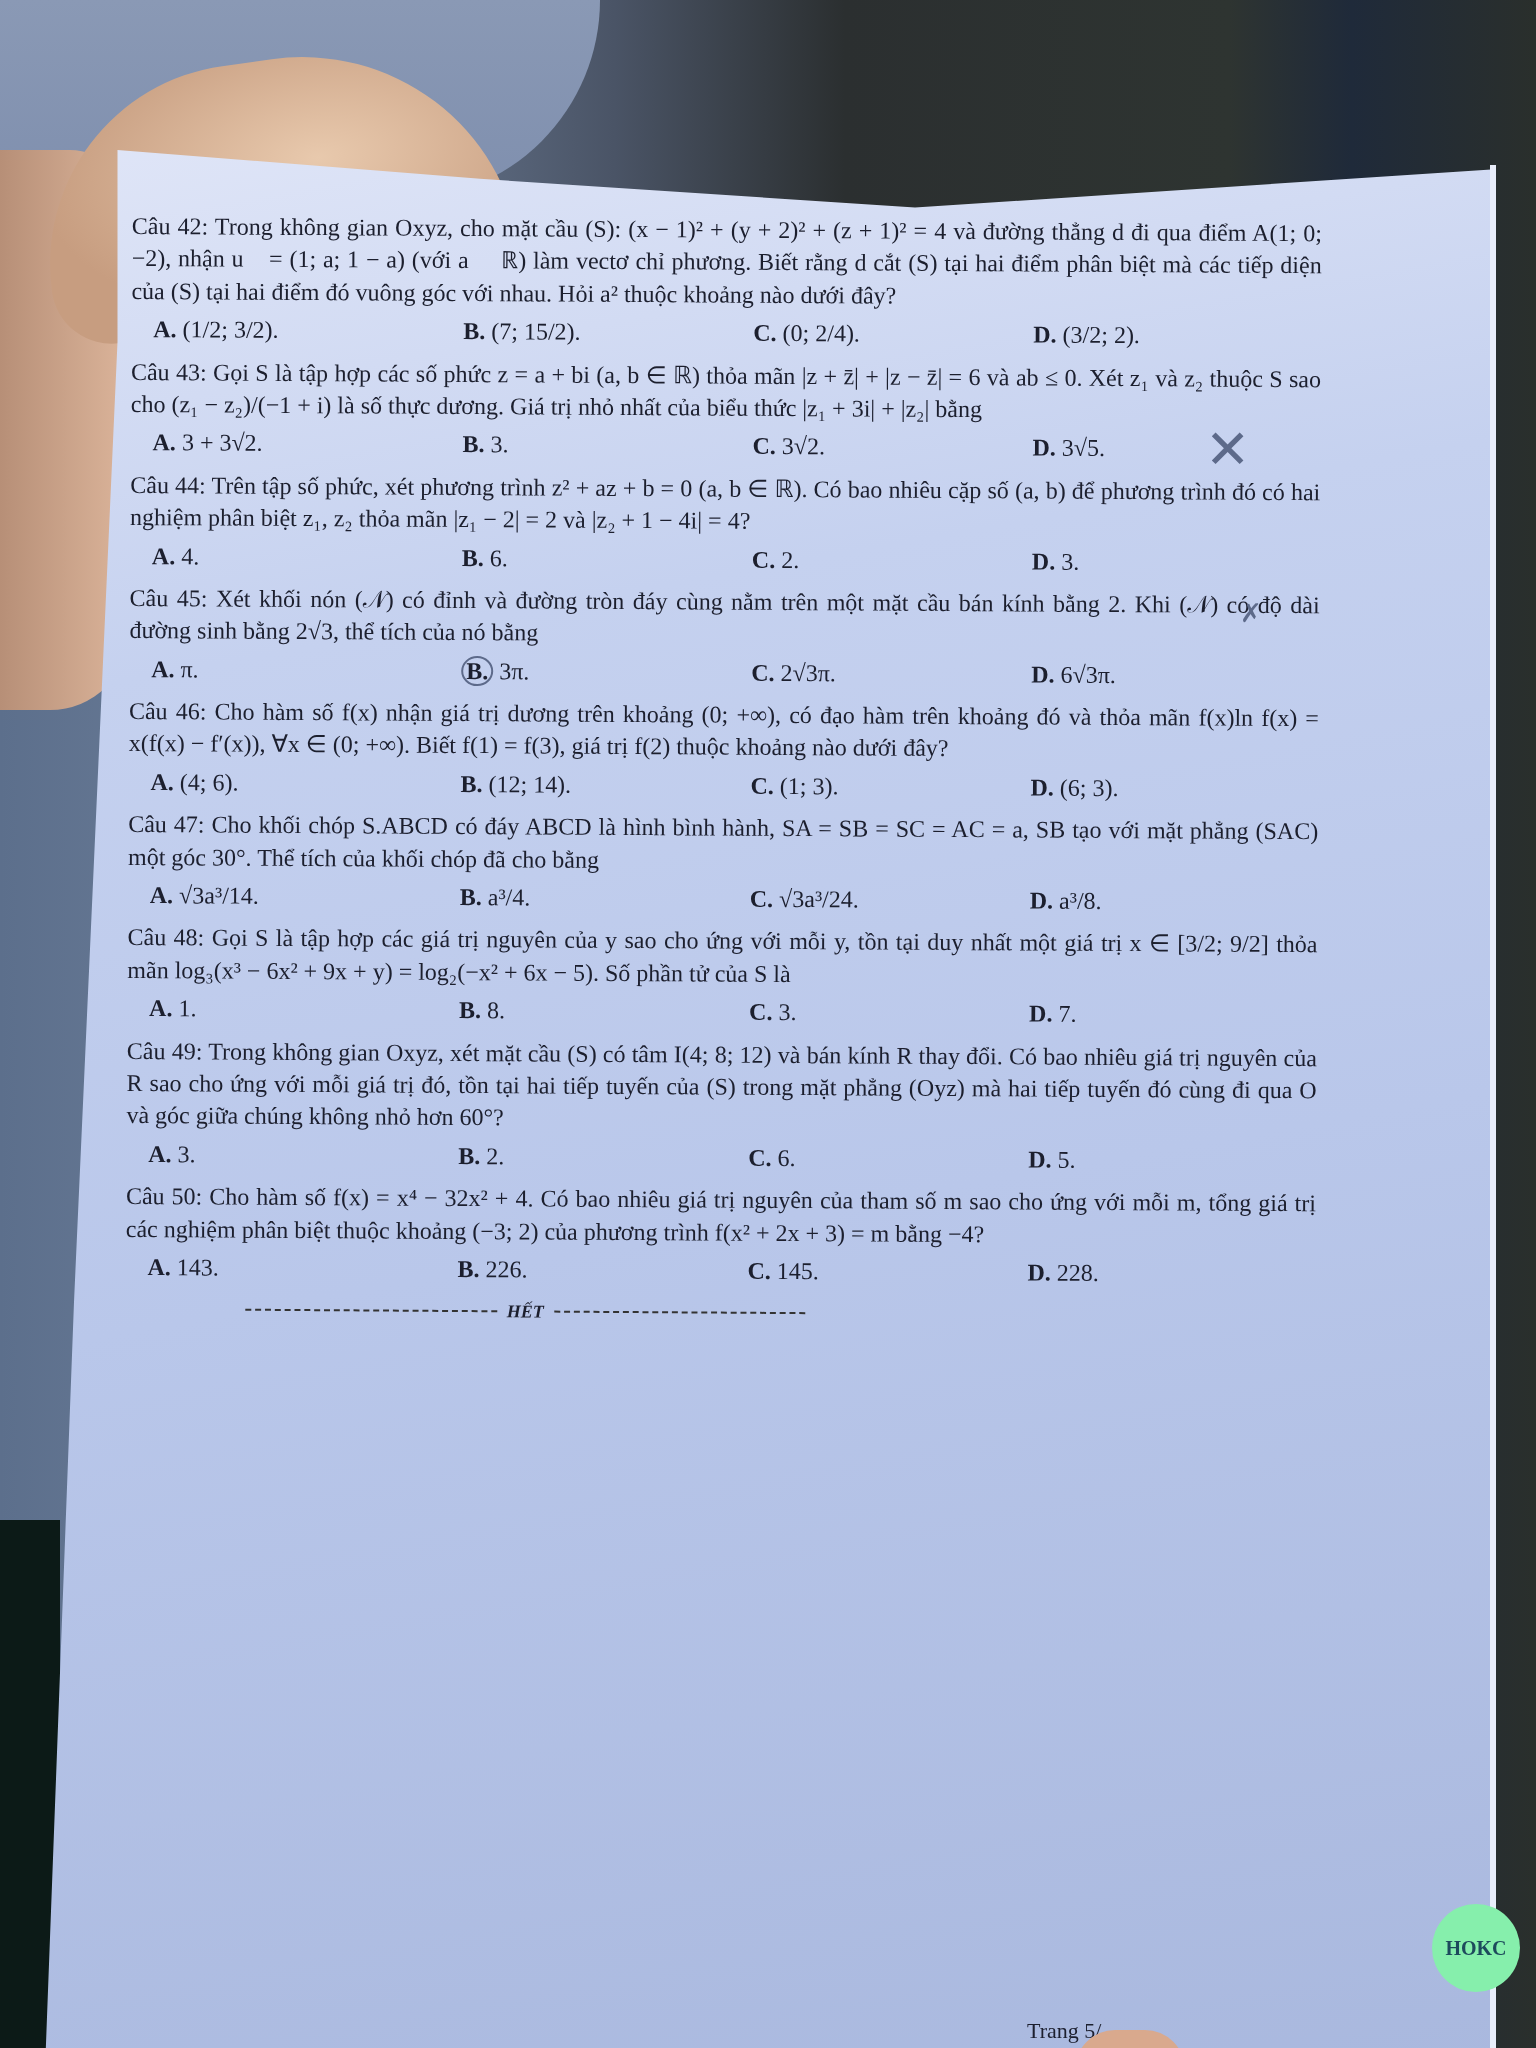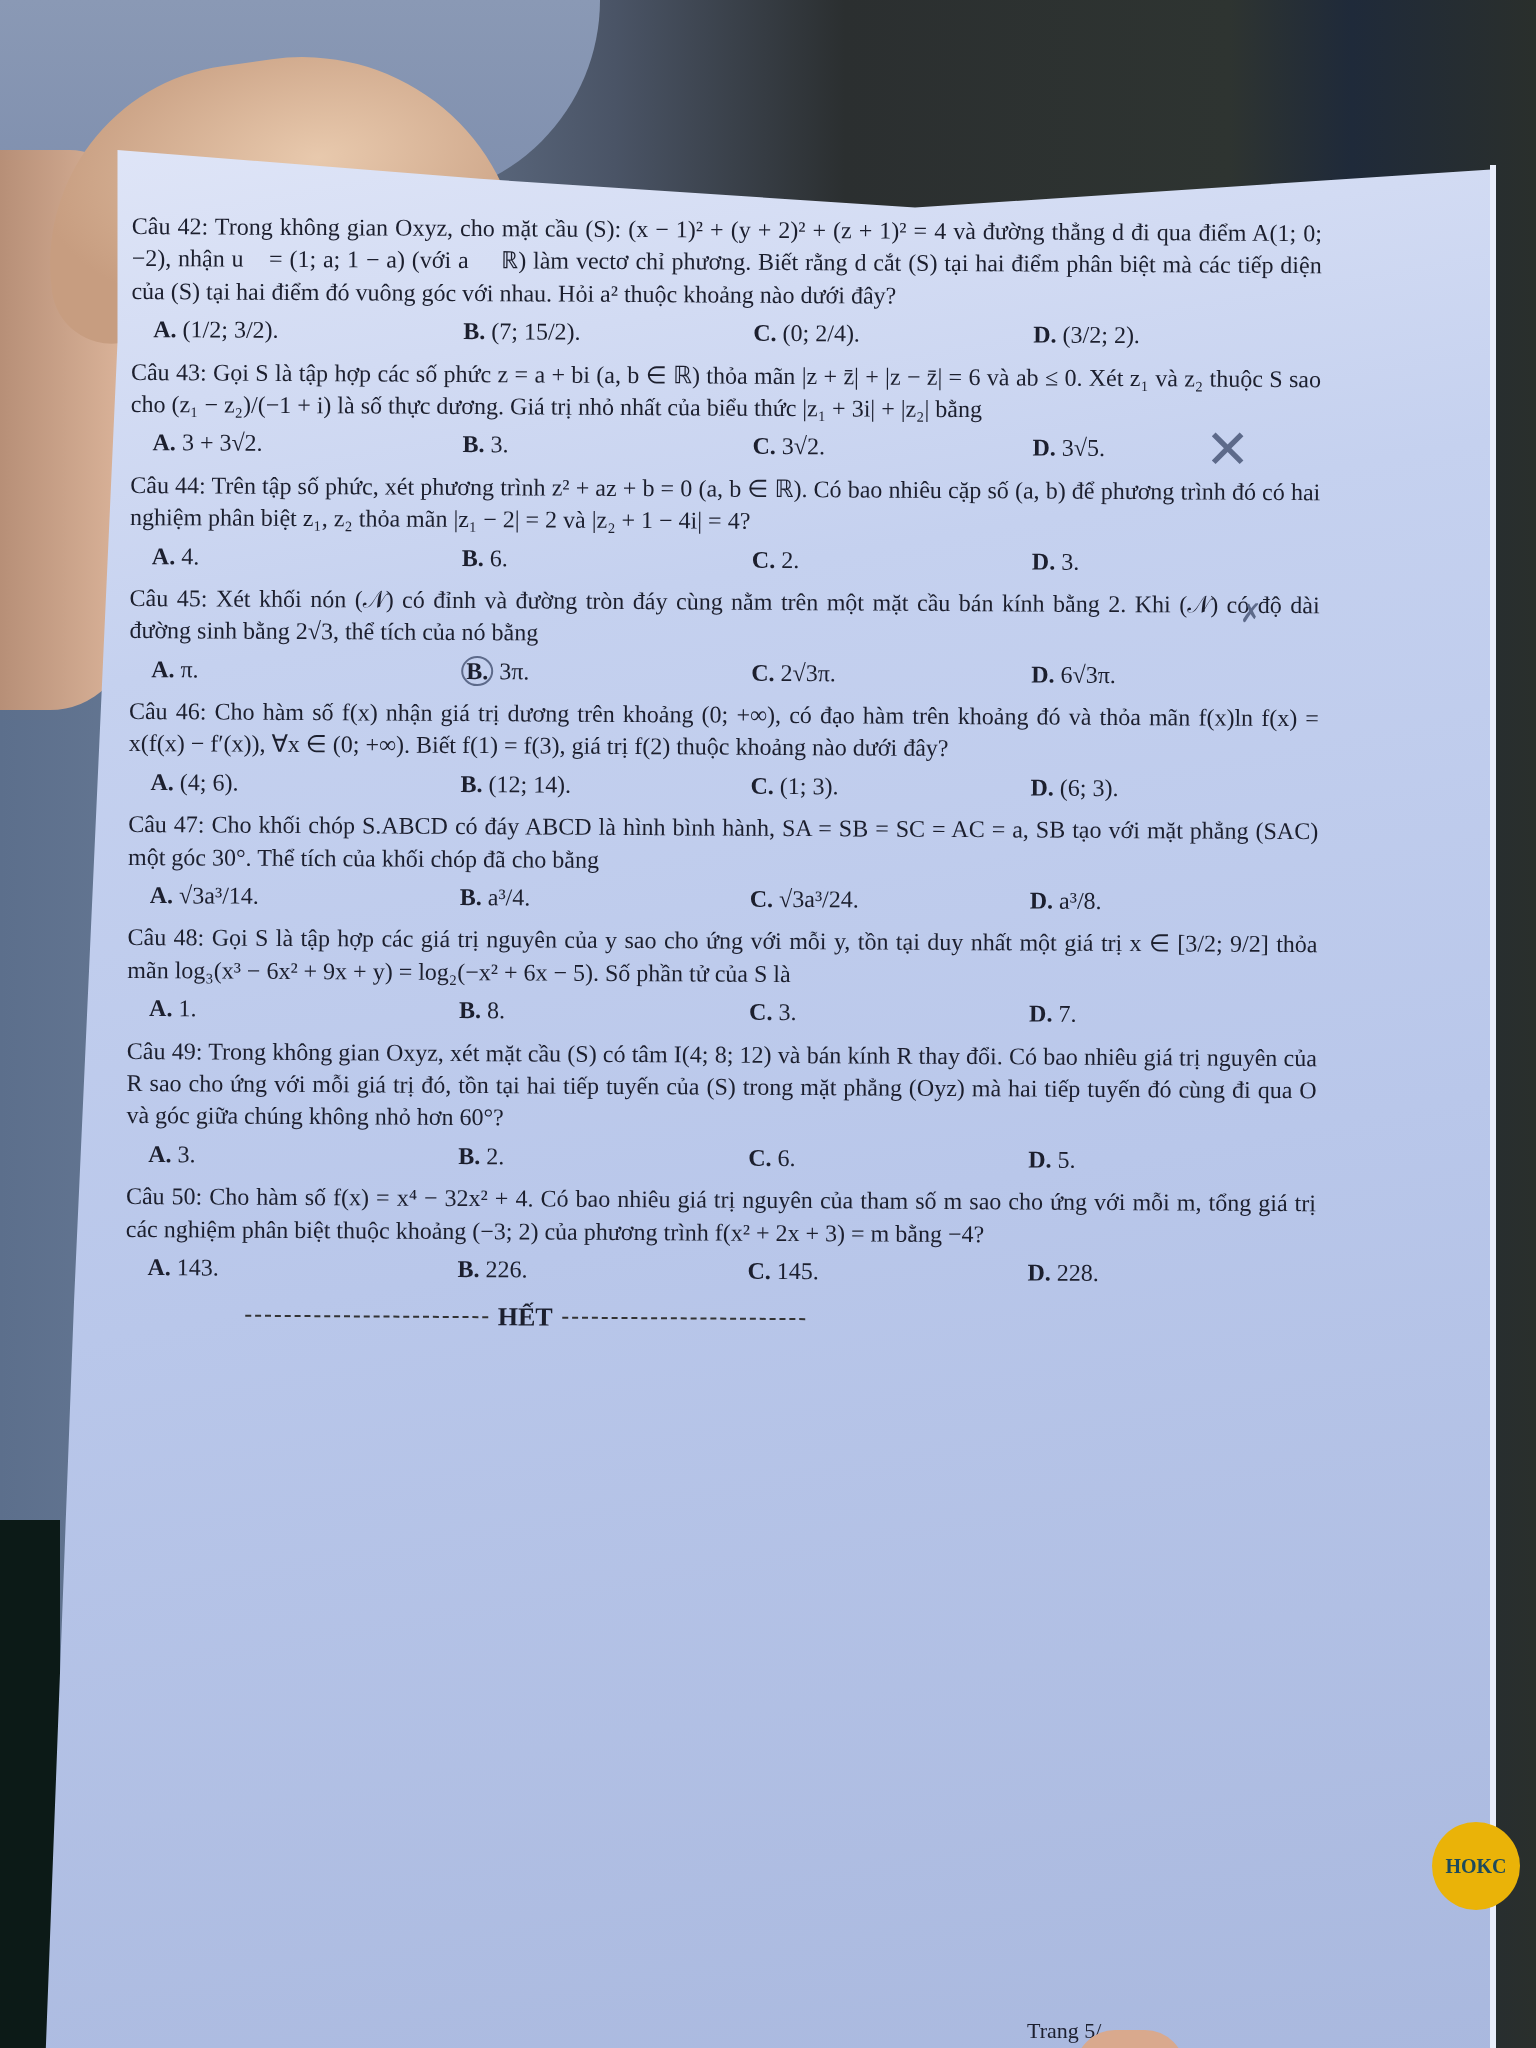--- a/index.html
+++ b/index.html
@@ -31,26 +31,26 @@
   .q { margin-bottom:8px; }
   .q-text { text-align: justify; }
   .q-label { font-weight:normal; }
   .opts { display:flex; margin: 6px 0 10px 0; }
   .opt { width:310px; padding-left:22px; box-sizing:border-box; }
   .opt:nth-child(2) { width:290px; }
   .opt:nth-child(3) { width:280px; }
   .opt-letter { font-weight:bold; }
   .het { display:flex; align-items:center; justify-content:center; margin:14px 0 0 120px; width:560px; }
   .het .dash { flex:1; border-top:2px dashed #333; }
-  .het span { font-weight:bold; padding:0 10px; font-size:26px; }
+  .het span { font-weight:bold; padding:0 10px; font-size:18px;font-style:italic; }
   .annotation { position:absolute; font-family:"DejaVu Sans", sans-serif; color:#5d6a8a; }
   .footer { position:absolute; left:1027px; top:2018px; font-size:22px; }
   .logo {
-    position:absolute; left:1432px; top:1822px; width:88px; height:88px; border-radius:50%;
-    background:#eab308; display:flex; align-items:center; justify-content:center;
+    position:absolute; left:1432px; top:1904px; width:88px; height:88px; border-radius:50%;
+    background:#86efac; display:flex; align-items:center; justify-content:center;
     font-family:"Liberation Serif", serif; font-size:20px; font-weight:bold; color:#1d4a5c;
   }
   .finger-bottom { position:absolute; left:1075px; top:2030px; width:110px; height:40px;
     background:#d9a98d; border-radius:60px 60px 0 0; }
 </style>
 </head>
 <body>
 
 <div class="bg-left"></div>
 <div class="hand-left"></div>

